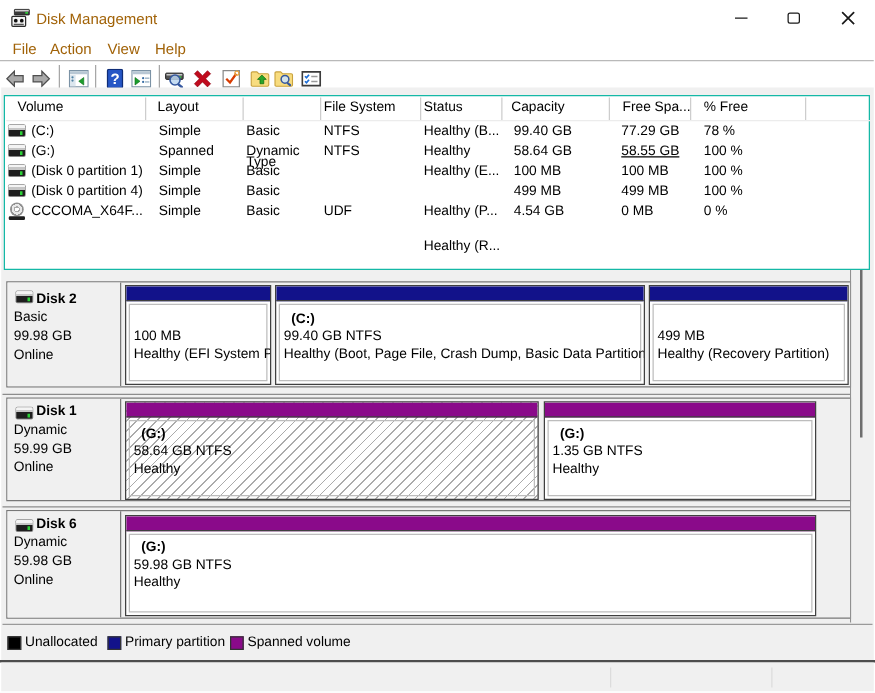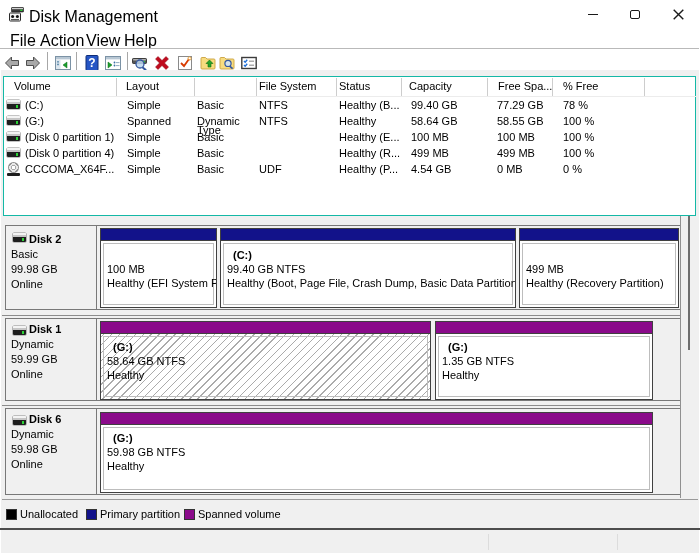--- a/index.html
+++ b/index.html
@@ -1,20 +1,20 @@
 <!DOCTYPE html>
 <html><head>
 <meta charset="utf-8">
 <style>
   html,body{margin:0;padding:0;}
   body{width:700px;height:554px;overflow:hidden;font-family:"Liberation Sans",sans-serif;}
   #win{position:absolute;left:0;top:0;width:700px;height:554px;background:#fff;}
   .abs{position:absolute;}
   .t11{font-size:11px;line-height:16px;color:#000;white-space:nowrap;}
-  .t12{font-size:16px;color:#000000;white-space:nowrap;}
+  .t12{font-size:12px;color:#a16207;white-space:nowrap;}
   
   #minbtn{left:588px;top:14px;width:10px;height:0;border-top:1.5px solid #1a1a1a;}
   #maxbtn{left:630px;top:10px;width:8px;height:7px;border:1.5px solid #1a1a1a;border-radius:2px;}
   
   #msep{left:0;top:48px;width:699px;height:1px;background:#b9b9b9;}
   .tsep{top:52px;width:1px;height:20px;background:#a7a7a7;}
   
   #content{left:1px;top:70px;width:698px;height:458px;background:#f0f0f0;}
   
   #table{left:3px;top:76px;width:691px;height:138px;background:#fff;border:1px solid #14b8a6;}
@@ -174,39 +174,39 @@
     <span class="cell" style="left:559px;">78 %</span>
   </div>
   <div class="abs row" style="top:113px;left:4px;">
     <span class="cell diskico" style="left:3px;"></span>
     <span class="cell" style="left:21px;">(G:)</span>
     <span class="cell" style="left:123px;">Spanned</span>
     <span class="cell" style="left:193px;">Dynamic</span>
     <span class="cell" style="left:255px;">NTFS</span>
     <span class="cell" style="left:335px;">Healthy</span>
     <span class="cell" style="left:407px;">58.64 GB</span>
-    <span class="cell" style="left:493px;">58.55 GB</span>
+    <span class="cell" style="left:493px;text-decoration:underline;">58.55 GB</span>
     <span class="cell" style="left:559px;">100 %</span>
   </div>
   <div class="abs row" style="top:129px;left:4px;">
     <span class="cell diskico" style="left:3px;"></span>
     <span class="cell" style="left:21px;">(Disk 0 partition 1)</span>
     <span class="cell" style="left:123px;">Simple</span>
     <span class="cell" style="left:193px;">Basic</span>
     <span class="cell" style="left:335px;">Healthy (E...</span>
     <span class="cell" style="left:407px;">100 MB</span>
     <span class="cell" style="left:493px;">100 MB</span>
     <span class="cell" style="left:559px;">100 %</span>
   </div>
   <div class="abs row" style="top:145px;left:4px;padding-left:40px;">
     <span class="cell diskico" style="left:3px;"></span>
     <span class="cell" style="left:21px;">(Disk 0 partition 4)</span>
     <span class="cell" style="left:123px;">Simple</span>
     <span class="cell" style="left:193px;">Basic</span>
-    <span class="cell" style="left:335px;">Healthy (R...</span>
+    <span class="cell" style="left:335px;margin-top:44px;">Healthy (R...</span>
     <span class="cell" style="left:407px;">499 MB</span>
     <span class="cell" style="left:493px;">499 MB</span>
     <span class="cell" style="left:559px;">100 %</span>
   </div>
   <div class="abs row" style="top:161px;left:4px;">
     <span class="cell cdico" style="left:3px;"></span>
     <span class="cell" style="left:21px;">CCCOMA_X64F...</span>
     <span class="cell" style="left:123px;">Simple</span>
     <span class="cell" style="left:193px;">Basic</span>
     <span class="cell" style="left:255px;">UDF</span>

